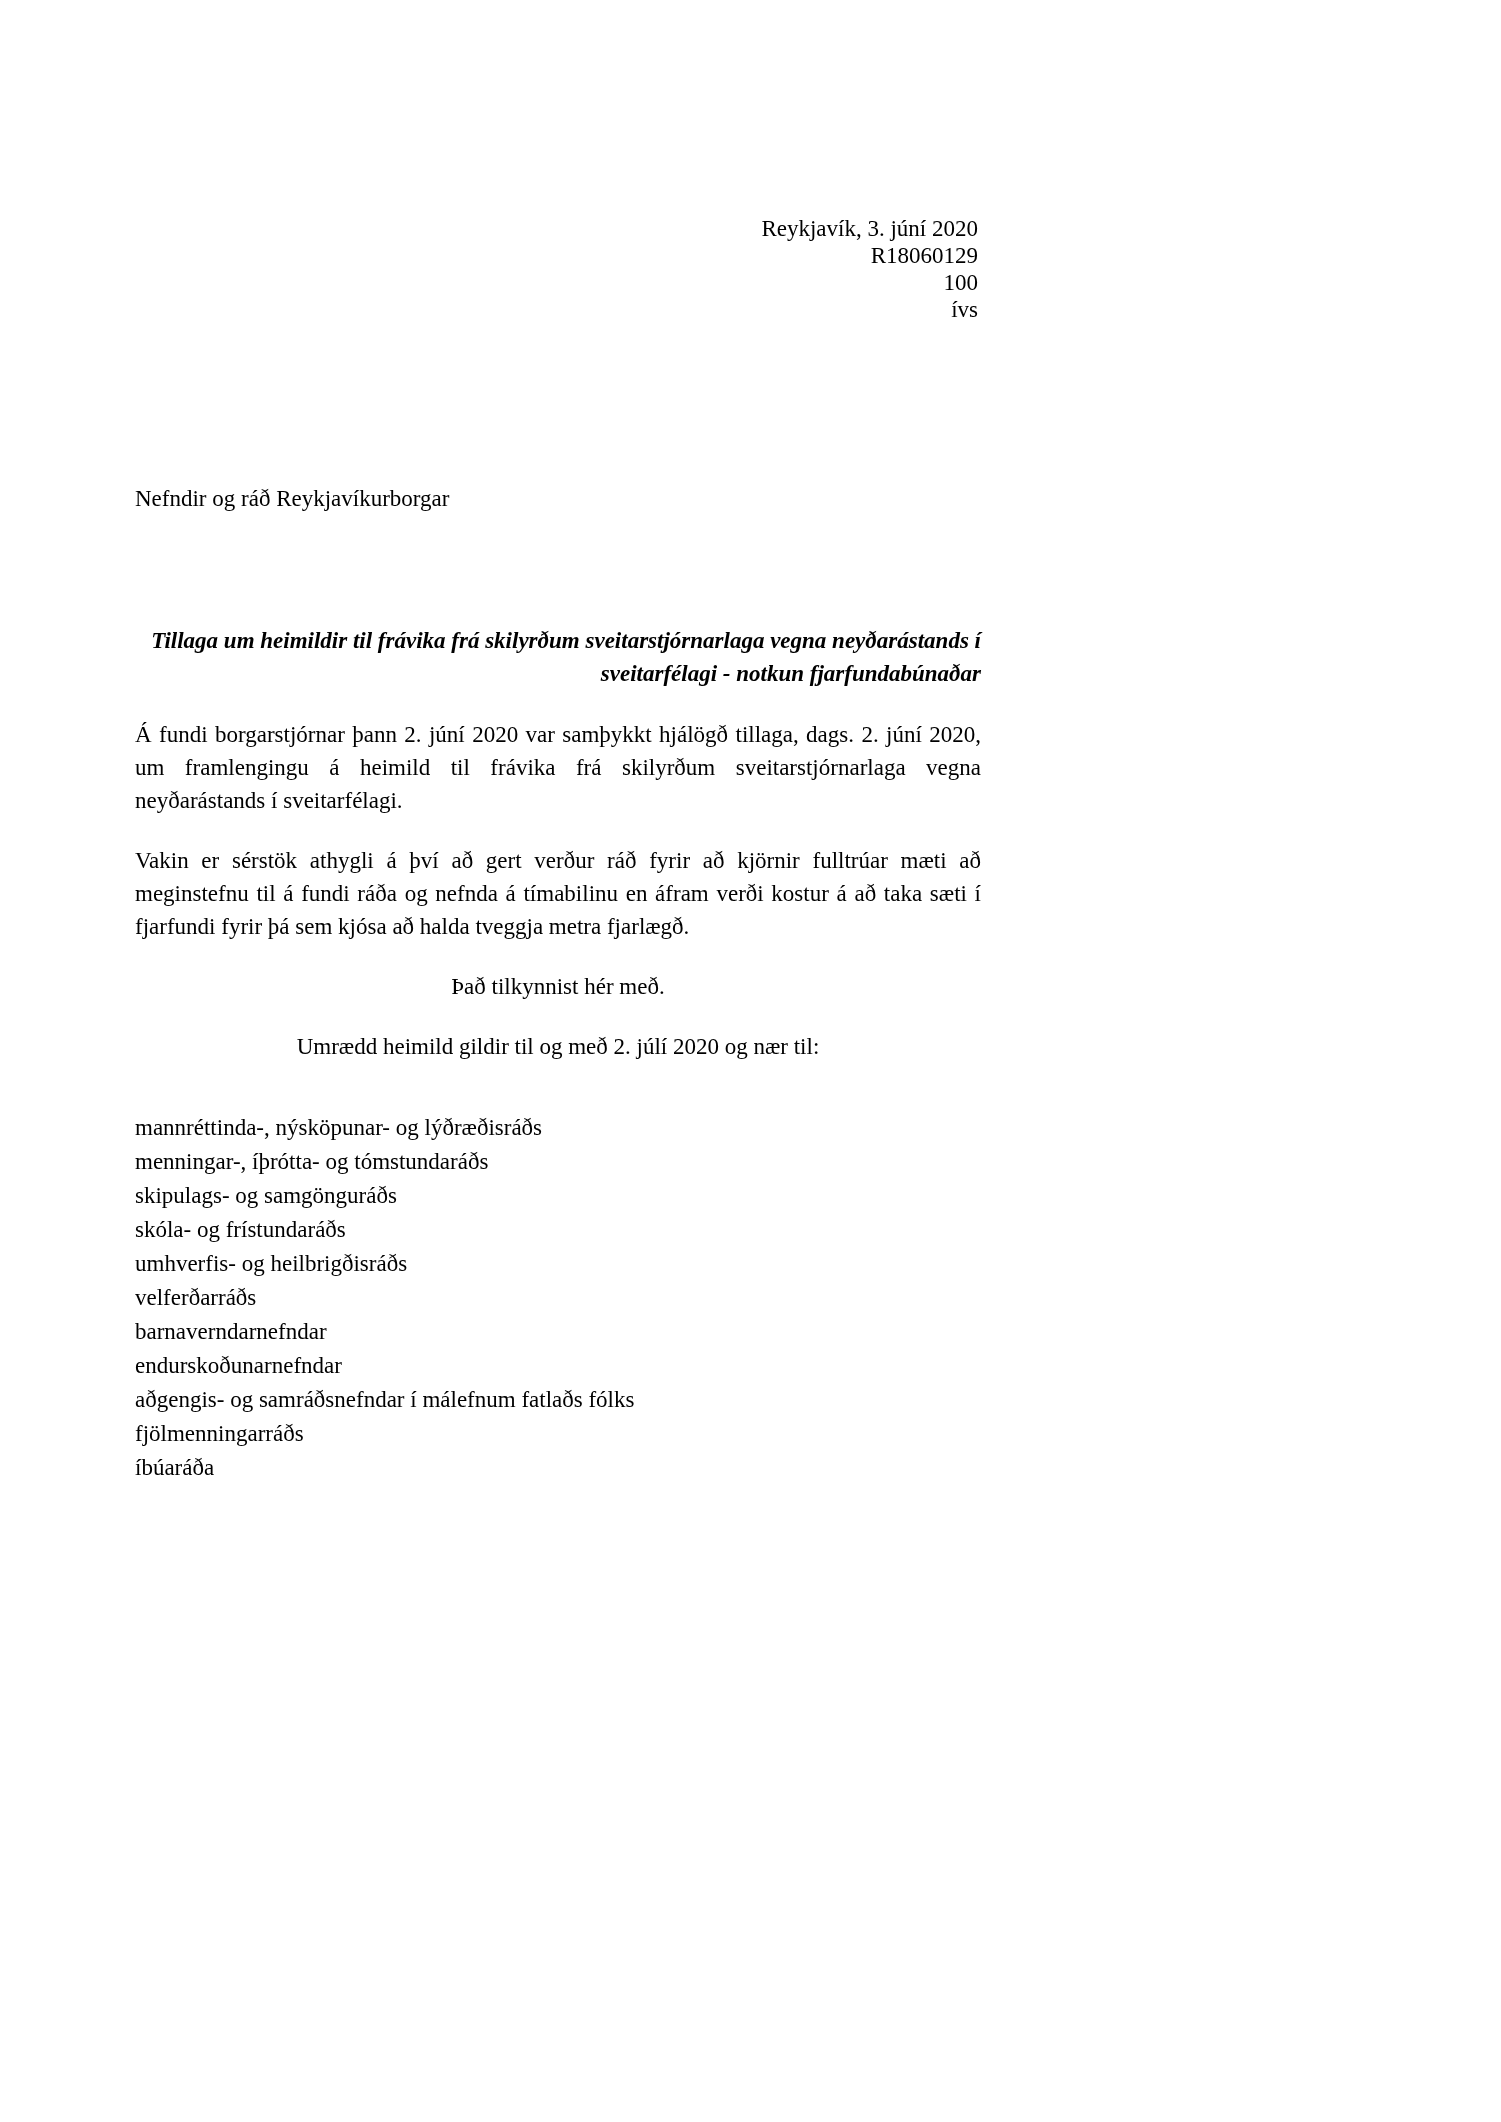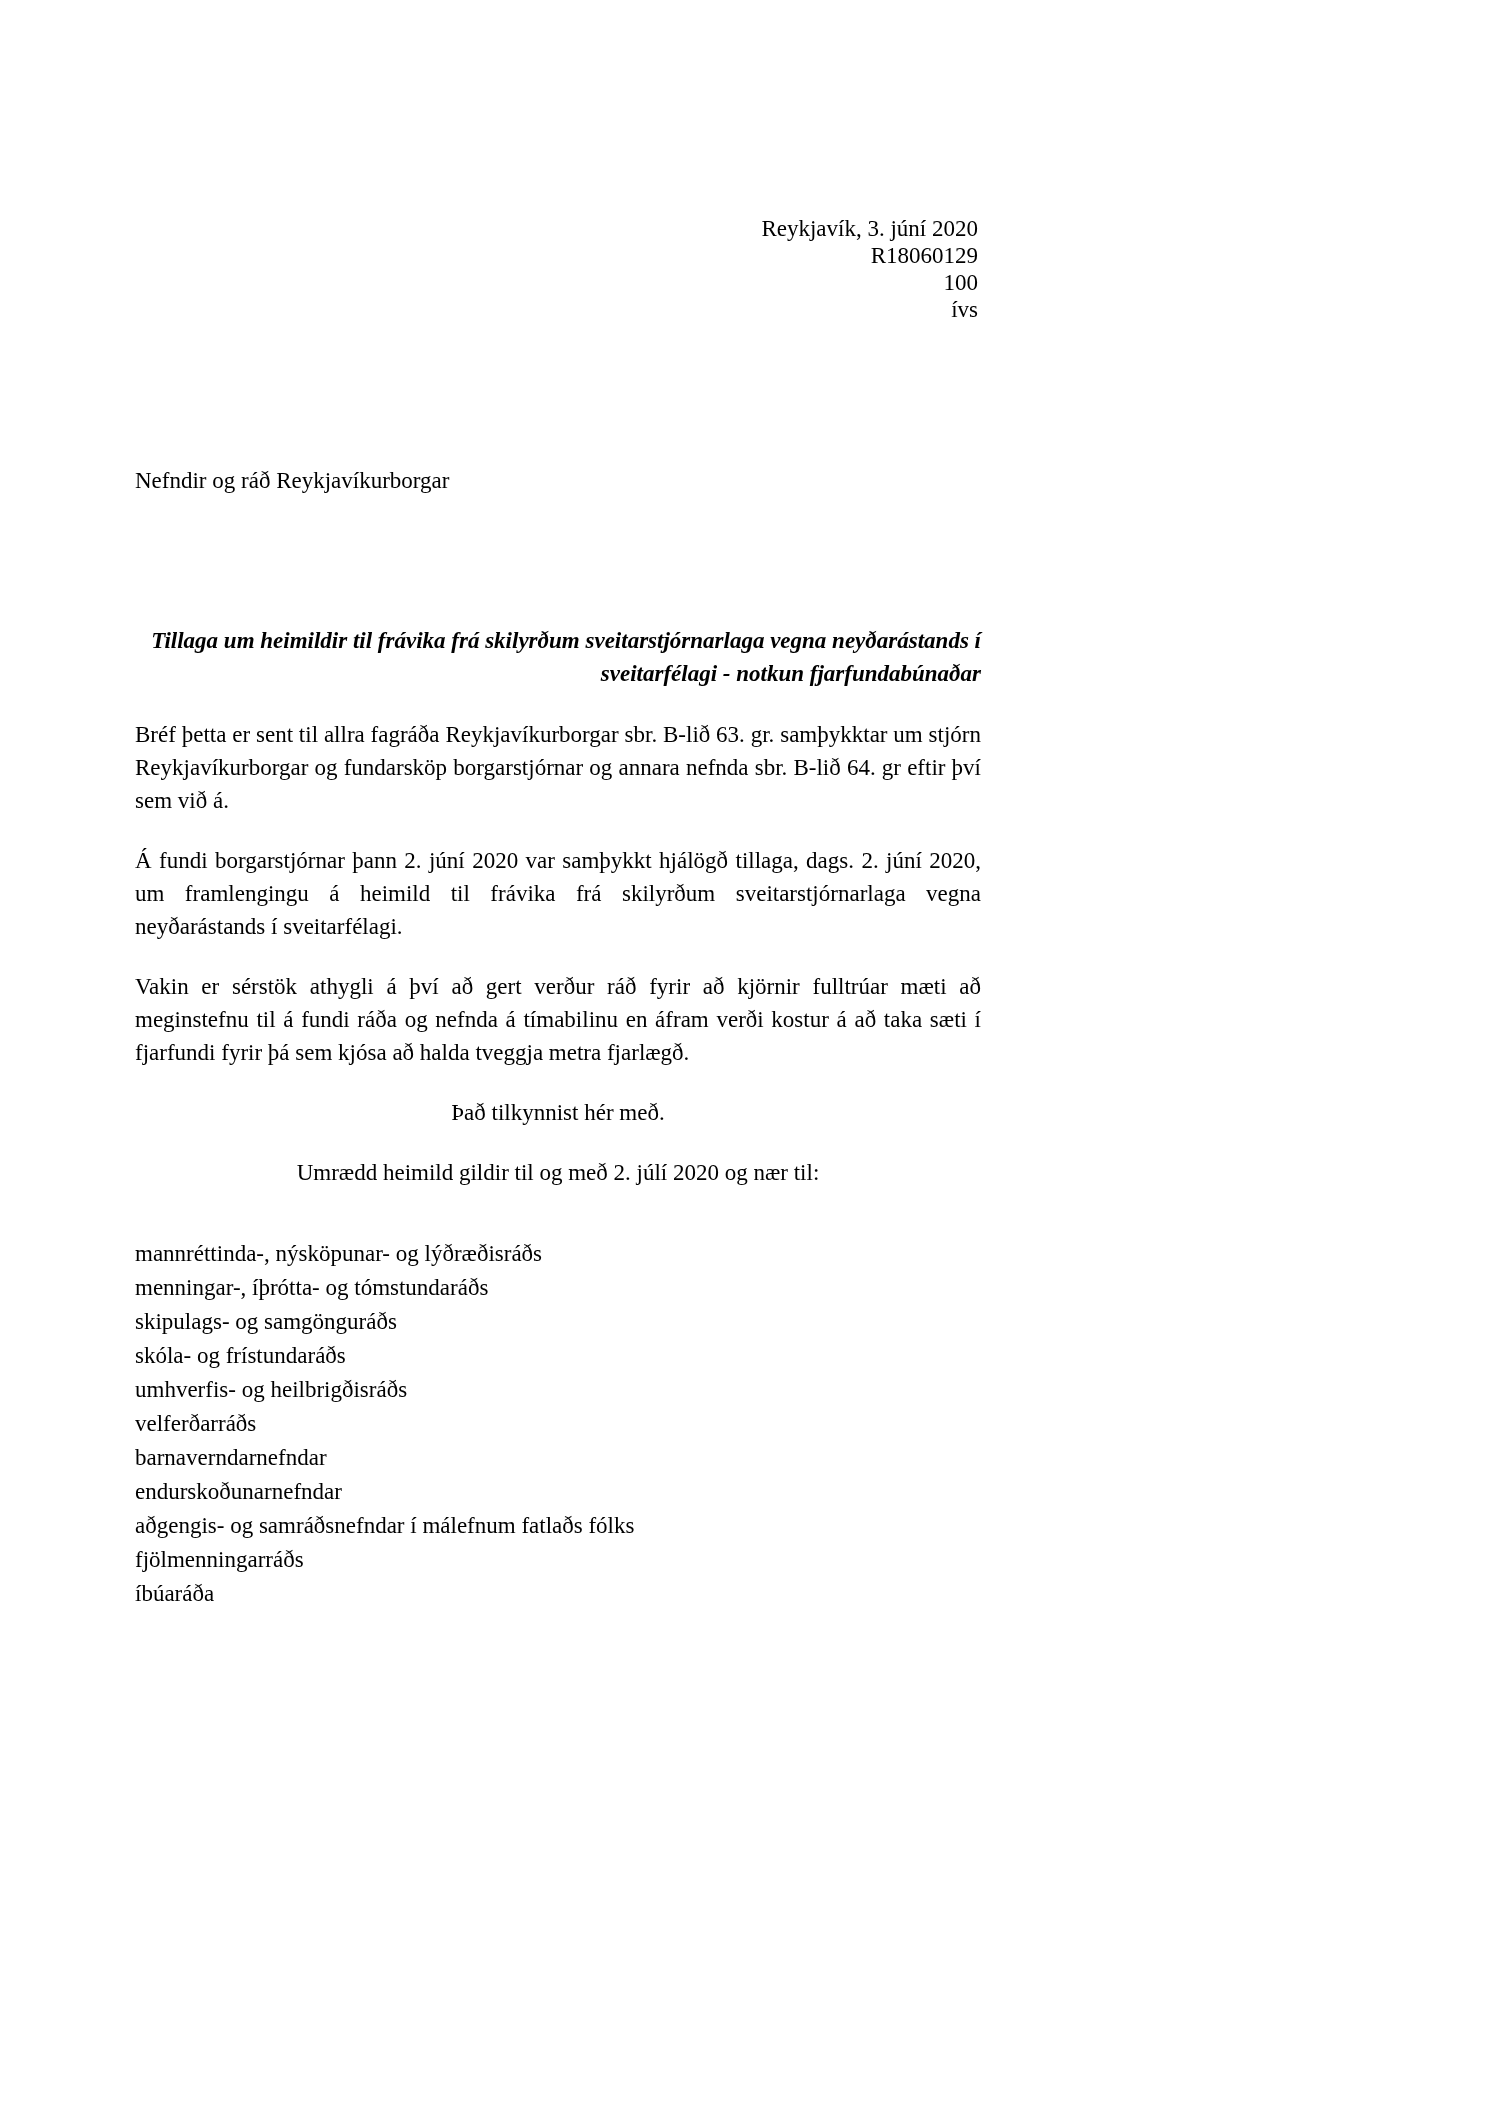--- a/index.html
+++ b/index.html
@@ -20,21 +20,21 @@
   .date-block {
     position: absolute;
     top: 215px;
     right: 523px;
     text-align: right;
     line-height: 27px;
     white-space: nowrap;
   }
   .recipient {
     position: absolute;
-    top: 464px;
+    top: 482px;
     left: 135px;
     line-height: 33px;
     text-align: right;
   }
   .content {
     position: absolute;
     top: 612px;
     left: 135px;
     width: 846px;
   }
@@ -71,21 +71,20 @@
     <div>R18060129</div>
     <div>100</div>
     <div>ívs</div>
   </div>
 
   <div class="recipient">Nefndir og ráð Reykjavíkurborgar</div>
 
   <div class="content">
     <div class="doc-heading">Tillaga um heimildir til frávika frá skilyrðum sveitarstjórnarlaga vegna neyðarástands í sveitarfélagi - notkun fjarfundabúnaðar</div>
 
-    <p>Bréf þetta er sent til allra fagráða Reykjavíkurborgar sbr. B-lið 63. gr. samþykktar um stjórn Reykjavíkurborgar og fundarsköp borgarstjórnar og annara nefnda sbr. B-lið 64. gr eftir því sem við á.</p>
     <p>Á fundi borgarstjórnar þann 2. júní 2020 var samþykkt hjálögð tillaga, dags. 2. júní 2020, um framlengingu á heimild til frávika frá skilyrðum sveitarstjórnarlaga vegna neyðarástands í sveitarfélagi.</p>
     <p>Vakin er sérstök athygli á því að gert verður ráð fyrir að kjörnir fulltrúar mæti að meginstefnu til á fundi ráða og nefnda á tímabilinu en áfram verði kostur á að taka sæti í fjarfundi fyrir þá sem kjósa að halda tveggja metra fjarlægð.</p>
     <p class="single-line">Það tilkynnist hér með.</p>
     <p class="single-line">Umrædd heimild gildir til og með 2. júlí 2020 og nær til:</p>
 
     <div class="list">
       <div class="list-item">mannréttinda-, nýsköpunar- og lýðræðisráðs</div>
       <div class="list-item">menningar-, íþrótta- og tómstundaráðs</div>
       <div class="list-item">skipulags- og samgönguráðs</div>
       <div class="list-item">skóla- og frístundaráðs</div>

